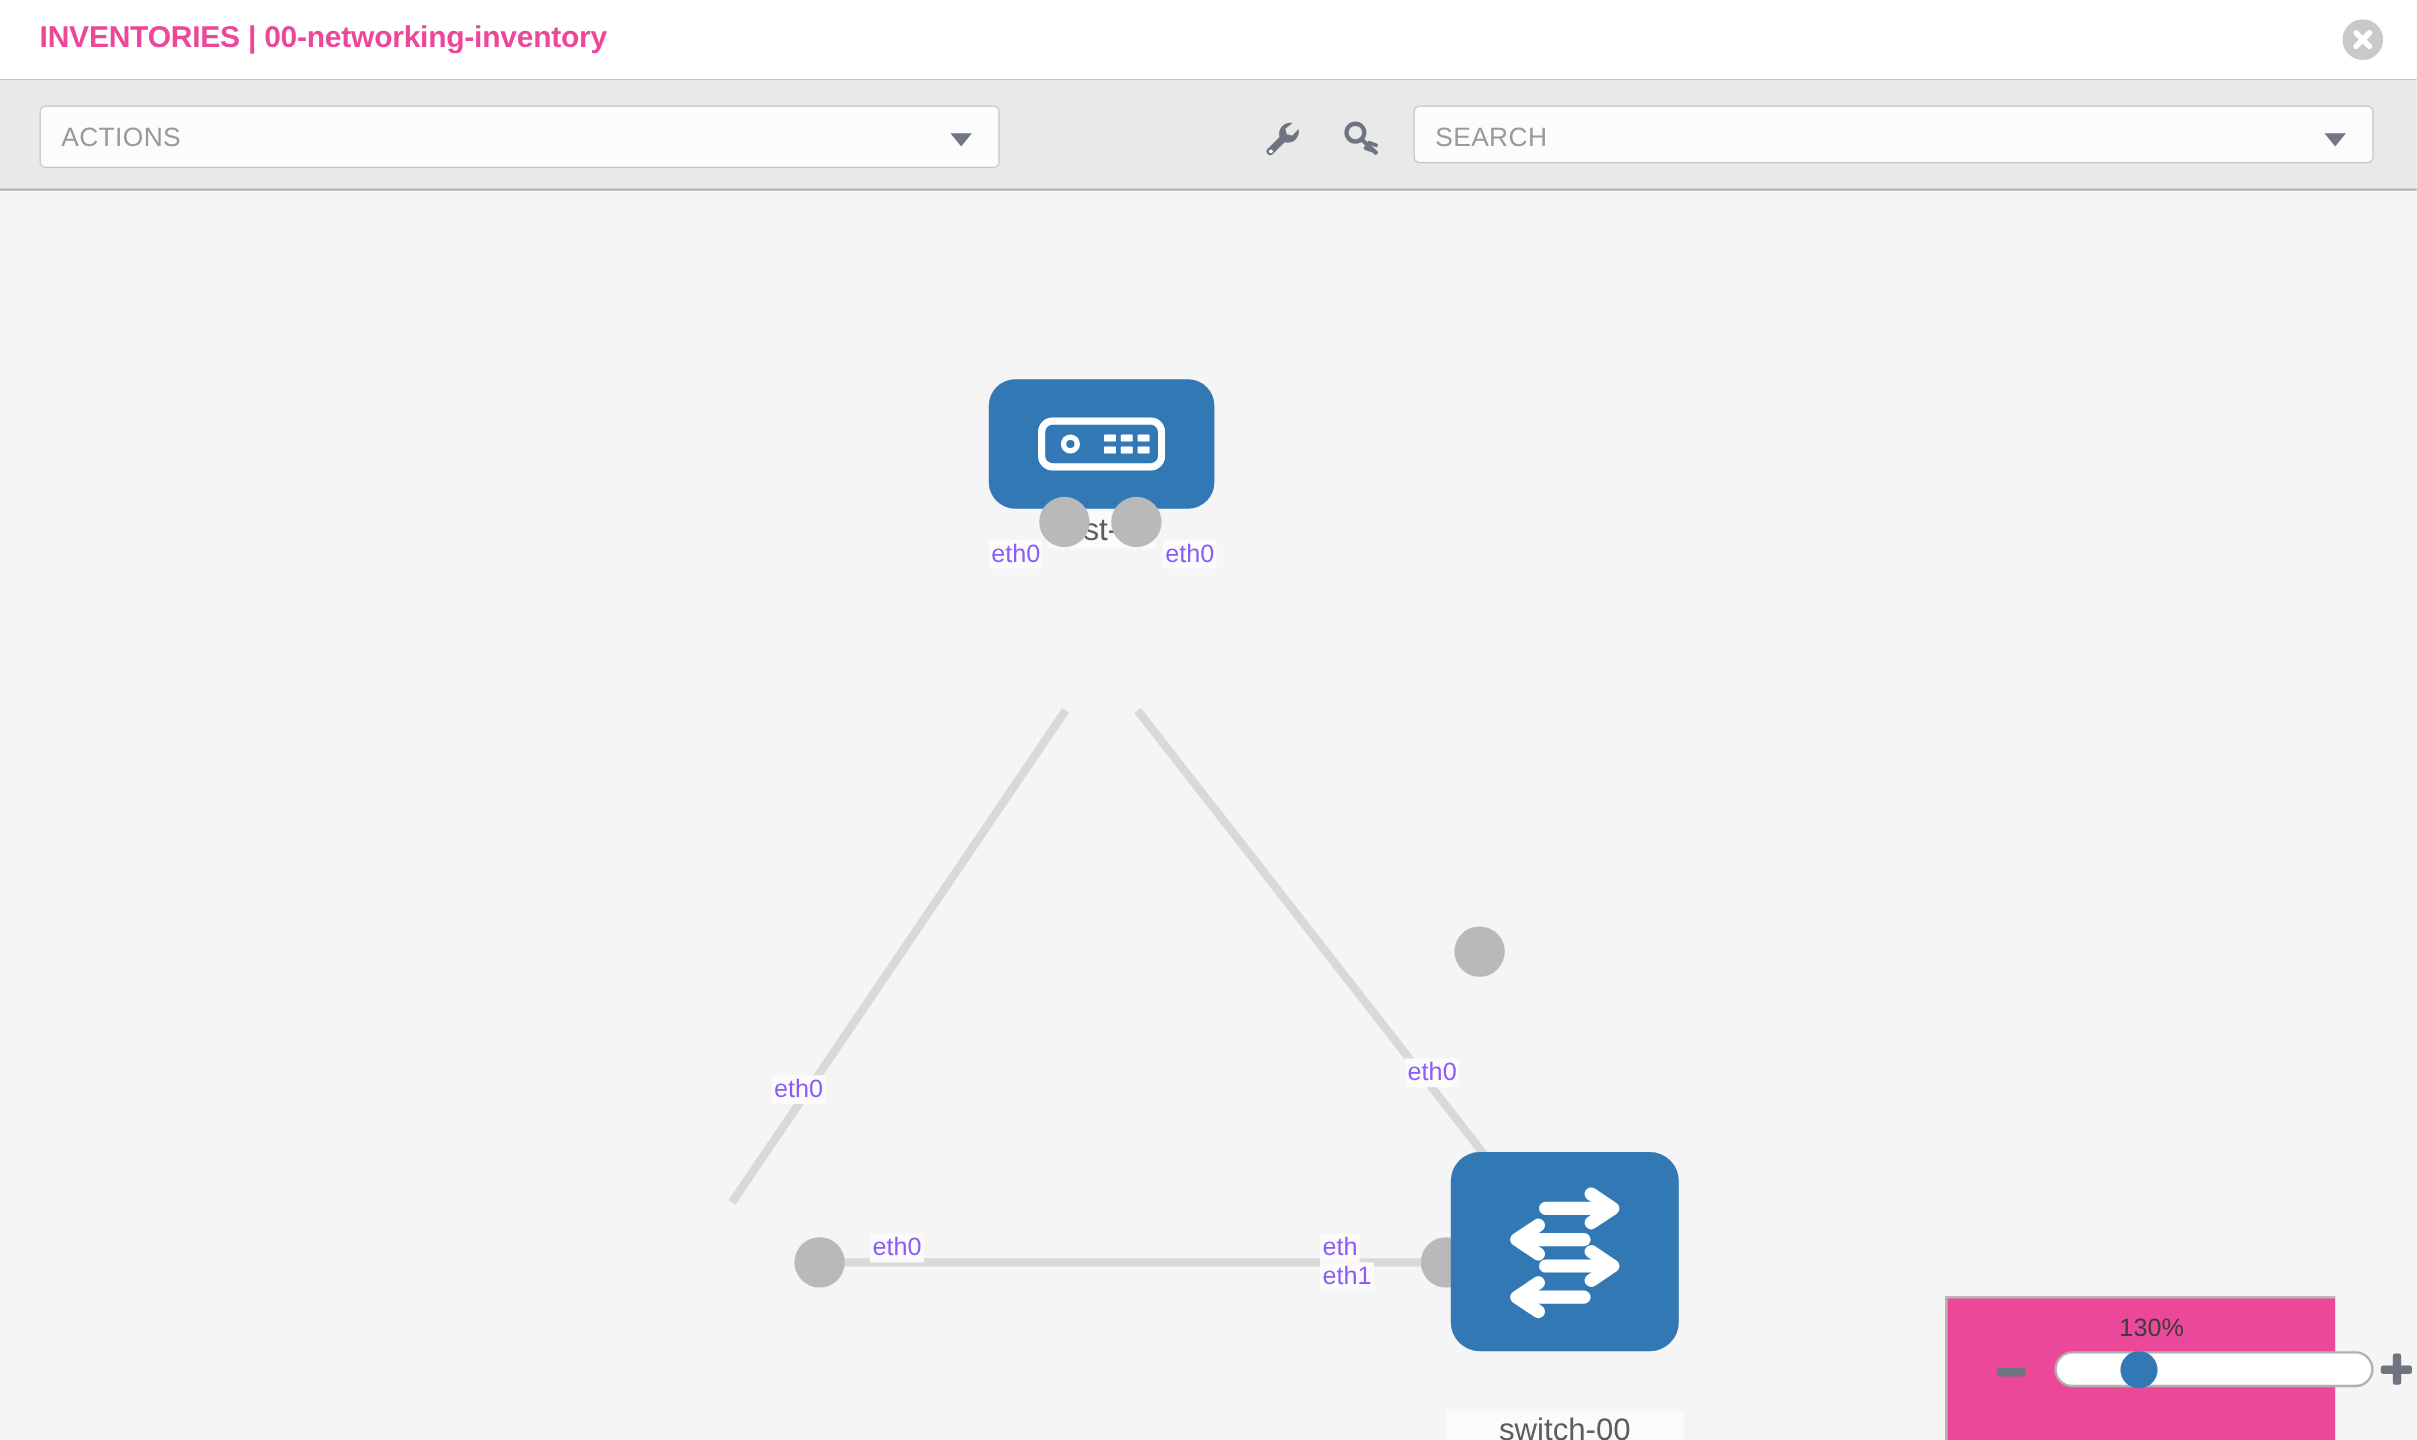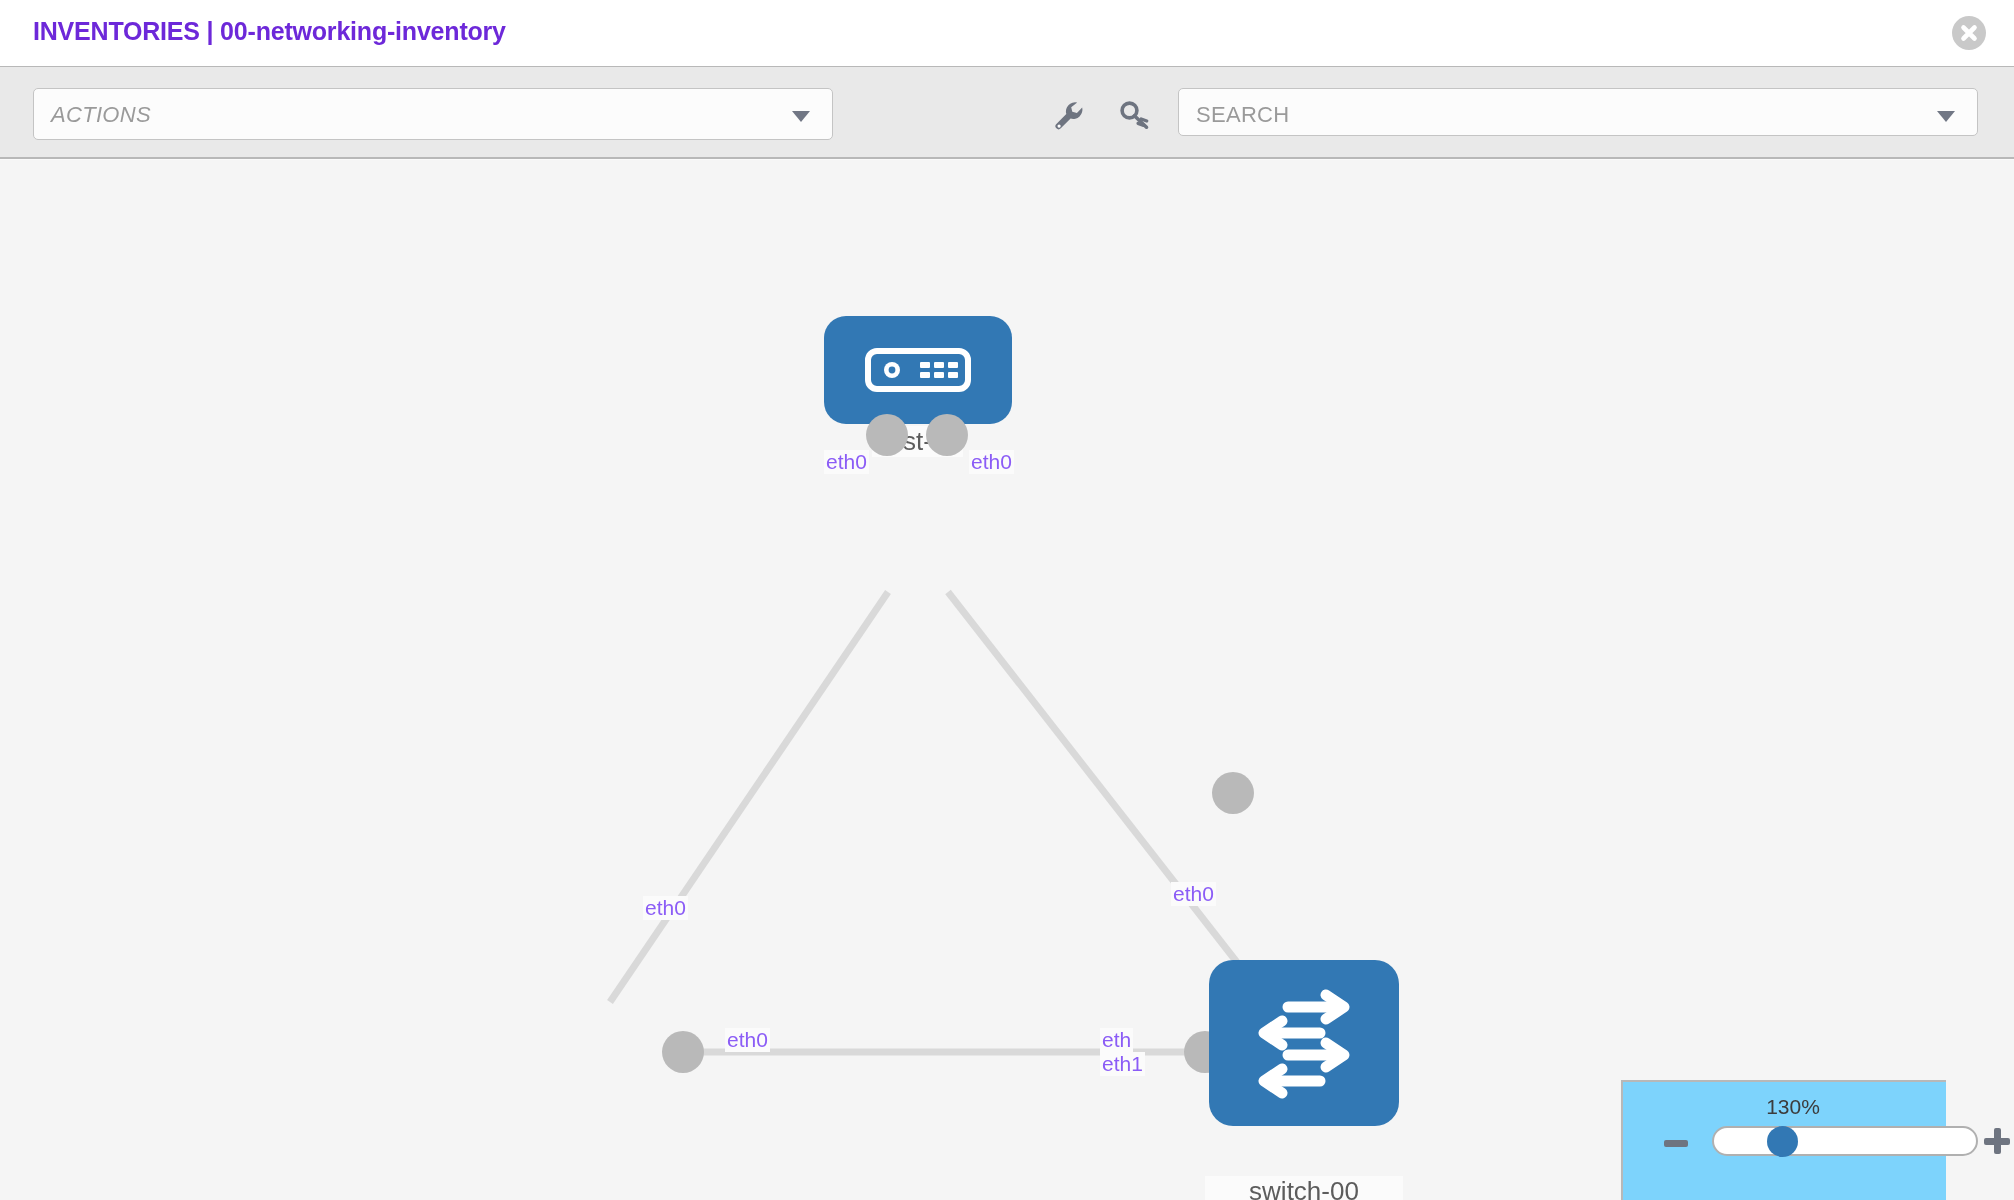--- a/index.html
+++ b/index.html
@@ -26,21 +26,21 @@
     height: 67px;
     background: #ffffff;
     border-bottom: 1px solid #b8b8b8;
   }
   .header-title {
     position: absolute;
     left: 33px;
     top: 17px;
     font-size: 25px;
     font-weight: bold;
-    color: #6d28d9;
+    color: #ec4899;
     letter-spacing: -0.2px;
     white-space: nowrap;
   }
   .close-btn {
     position: absolute;
     right: 28px;
     top: 16px;
     width: 34px;
     height: 34px;
     cursor: pointer;
@@ -66,21 +66,20 @@
     border: 1px solid #c4c4c4;
     border-radius: 5px;
   }
   .actions-select .label {
     position: absolute;
     left: 17px;
     top: 13px;
     font-size: 22px;
     color: #9a9a9a;
     letter-spacing: 0.3px;
-    font-style: italic;
   }
   .caret {
     position: absolute;
     right: 22px;
     top: 22px;
     width: 0; height: 0;
     border-left: 9px solid transparent;
     border-right: 9px solid transparent;
     border-top: 11px solid #717785;
   }
@@ -170,21 +169,21 @@
     padding: 0 2px;
   }
 
   
   .zoom-panel {
     position: absolute;
     left: 1621px;
     top: 1080px;
     width: 325px;
     height: 120px;
-    background: #7dd3fc;
+    background: #ec4899;
     border-top: 2px solid #b8b8b8;
     border-left: 2px solid #b8b8b8;
   }
   .zoom-level {
     position: absolute;
     top: 13px;
     left: 0;
     width: 340px;
     text-align: center;
     font-size: 21px;

